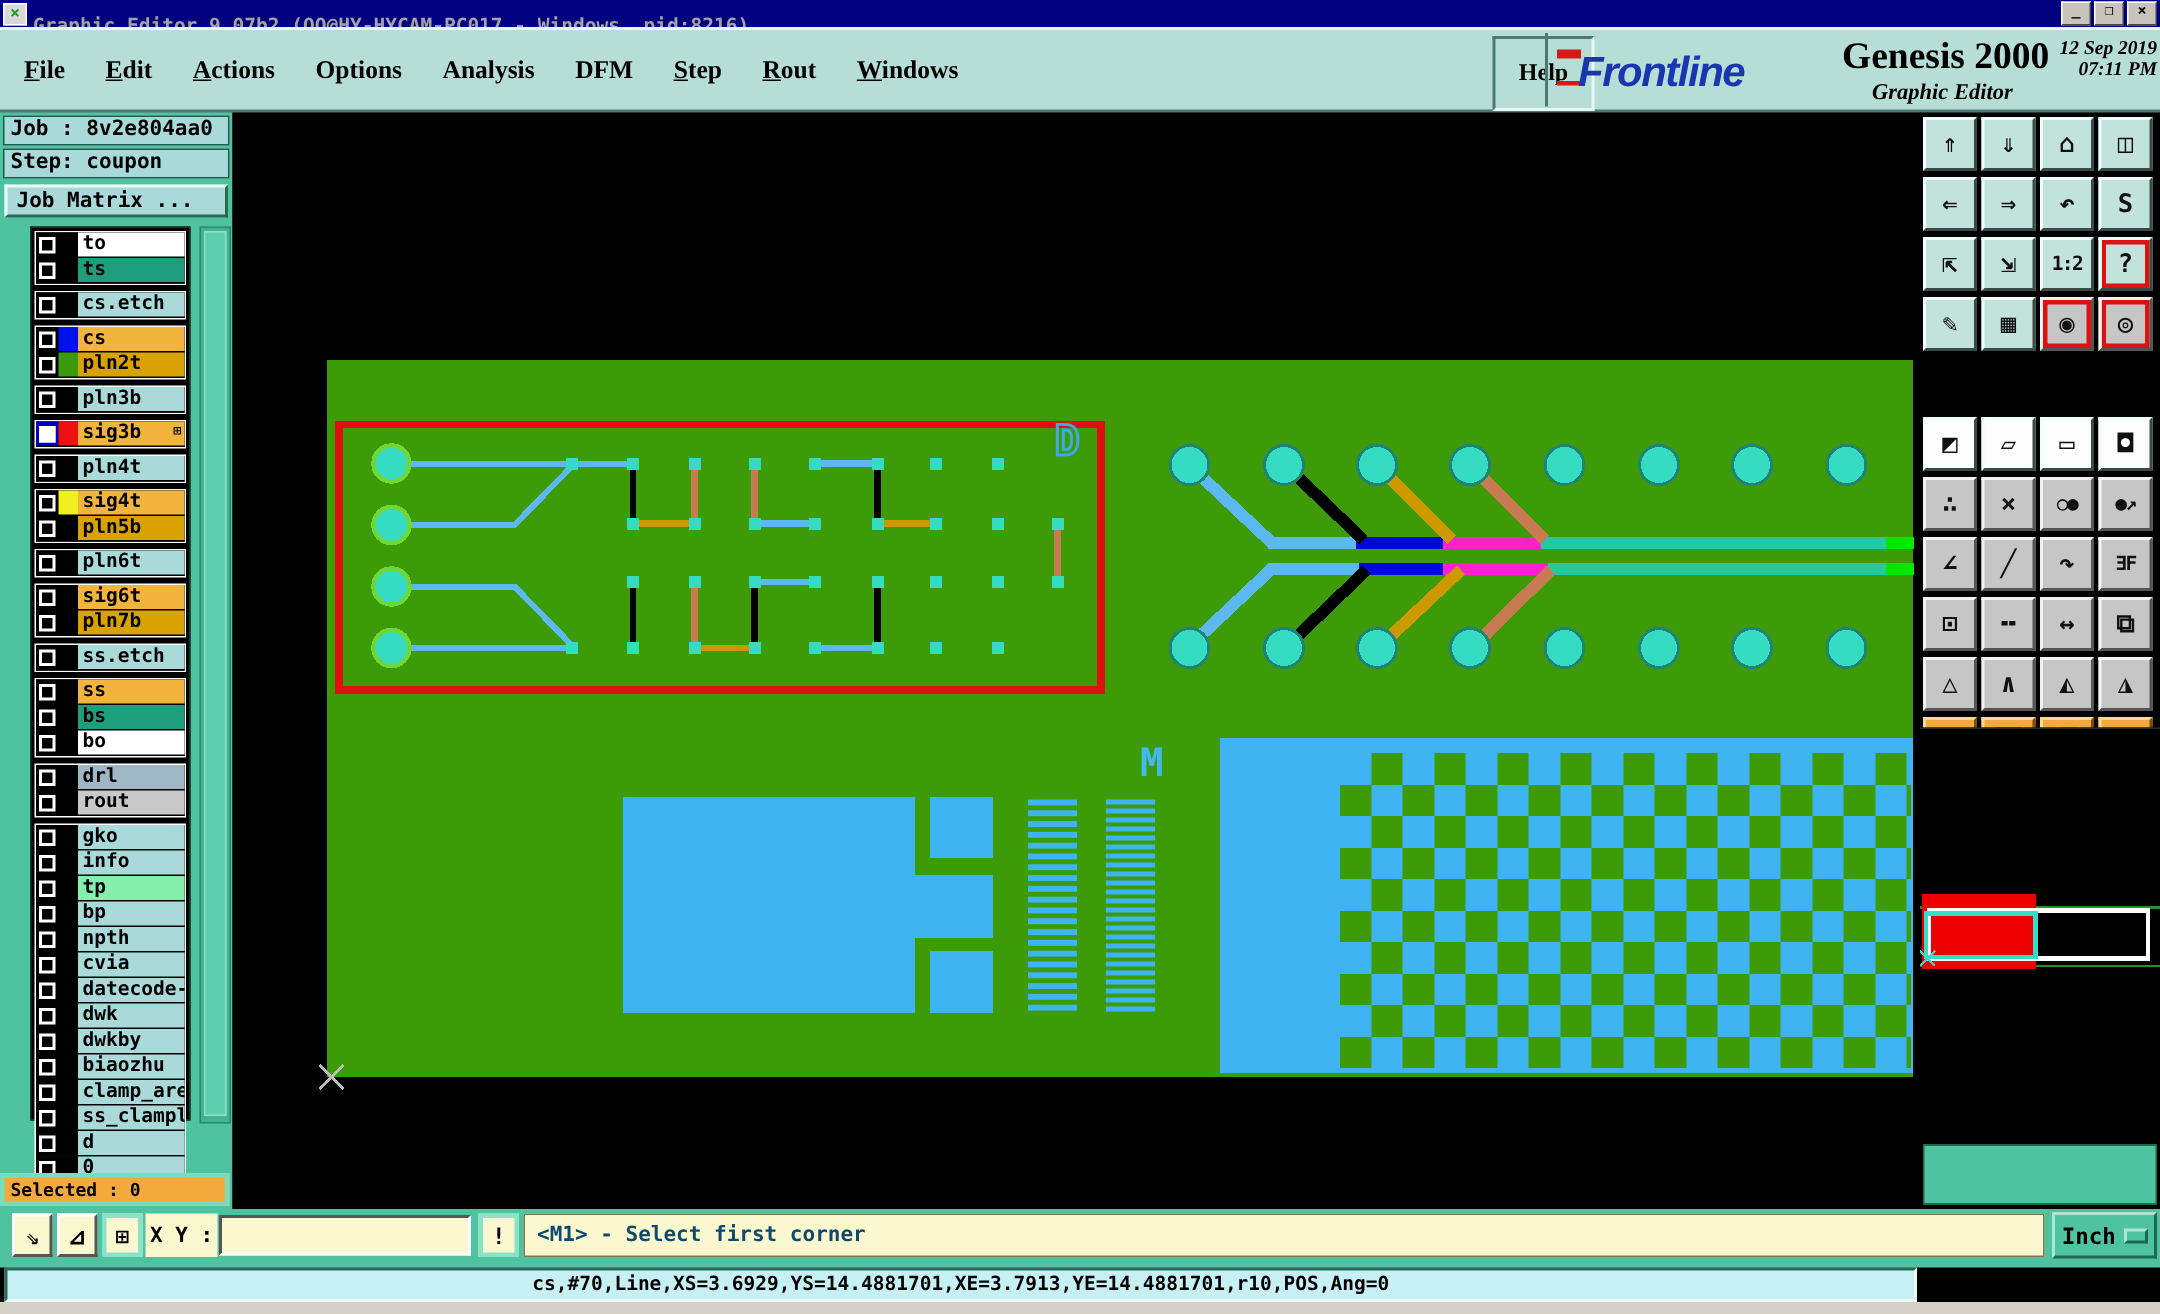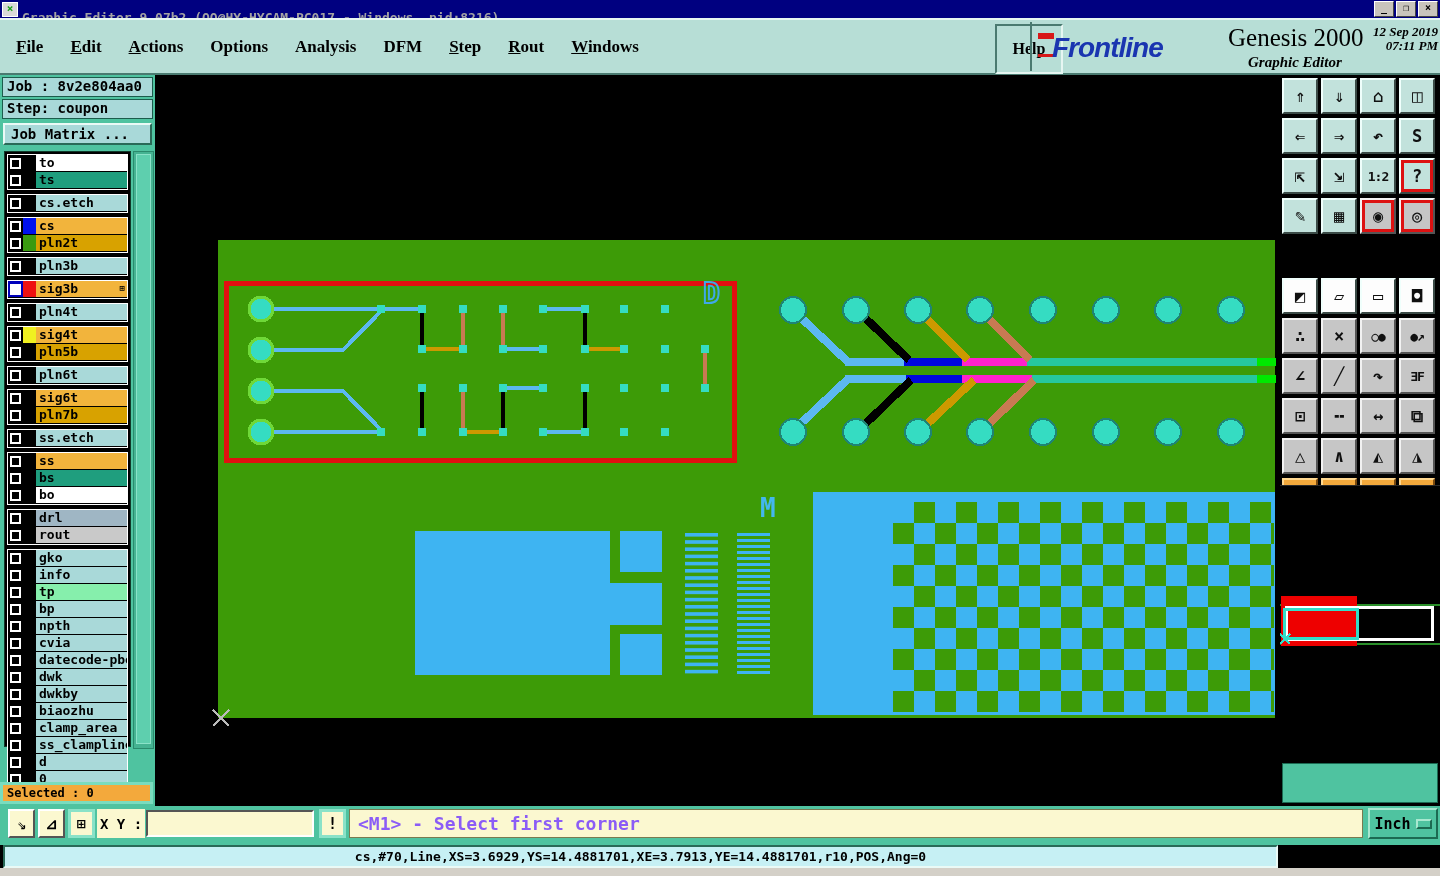--- a/index.html
+++ b/index.html
@@ -14,48 +14,48 @@
   .win-btn{width:18px;height:14px;background:#c8c4bc;border-top:1px solid #fff;border-left:1px solid #fff;border-right:1px solid #444;border-bottom:1px solid #444;font-size:10px;line-height:12px;text-align:center;font-weight:bold;color:#000;}
   
   #menubar{left:0;top:18px;width:1440px;height:57px;background:#b7ded6;border-top:2px solid #e6f6f2;border-bottom:2px solid #4a7a70;box-sizing:border-box;}
   #menu-items{position:absolute;left:16px;top:0;height:53px;display:flex;align-items:center;gap:27px;}
   .menu-item{font-family:"Liberation Serif",serif;font-weight:bold;font-size:17px;color:#000;white-space:nowrap;}
   .menu-item .u{text-decoration:underline;}
   #help-btn{position:absolute;left:962px;top:4px;width:64px;height:46px;border:2px solid #4a7a70;border-right-color:#e6f6f2;border-bottom-color:#e6f6f2;display:flex;align-items:center;justify-content:center;font-family:"Liberation Serif",serif;font-weight:bold;font-size:16px;margin-left:33px;}
   #brand{position:absolute;left:1030px;top:2px;width:408px;height:49px;border-left:2px solid #4a7a70;}
   #logo{position:absolute;left:6px;top:10px;font-family:"Liberation Sans",sans-serif;font-style:italic;font-weight:bold;font-size:28px;color:#1a35b0;letter-spacing:-1px;}
   #logo-lines{display:inline-block;width:16px;height:18px;margin-right:-2px;border-top:3px solid #d81818;border-bottom:3px solid #d81818;box-shadow:inset 0 7px 0 -4px #d81818;}
-  #brand-product{position:absolute;left:196px;top:2px;font-family:"Liberation Serif",serif;font-weight:normal;font-size:25px;color:#000;white-space:nowrap;}
+  #brand-product{position:absolute;left:196px;top:2px;font-family:"Liberation Serif",serif;font-weight:bold;font-size:25px;color:#000;white-space:nowrap;}
   #brand-datetime{position:absolute;right:2px;top:3px;text-align:right;font-family:"Liberation Serif",serif;font-style:italic;font-weight:bold;font-size:13px;line-height:14px;white-space:nowrap;}
   #brand-sub{position:absolute;left:216px;top:32px;font-family:"Liberation Serif",serif;font-style:italic;font-weight:bold;font-size:15px;}
   
   #sidebar{left:0;top:75px;width:155px;height:731px;background:#4fc3a0;}
   .info-box{position:relative;margin:2px 2px 0 2px;height:18px;background:#a9d9d9;border:1px solid #1c5c4c;font-weight:bold;font-size:14px;line-height:17px;padding-left:4px;color:#000;}
   #matrix-btn{margin:4px 3px 0 3px;height:22px;background:#a9d9d9;border-top:2px solid #eafaf6;border-left:2px solid #eafaf6;border-right:2px solid #2a6a58;border-bottom:2px solid #2a6a58;font-weight:bold;font-size:14px;line-height:19px;padding-left:6px;box-sizing:border-box;}
-  #layer-panel{position:absolute;left:4px;top:76px;width:127px;height:596px;background:#000;border:1px solid #103828;padding:2px 2px;box-sizing:border-box;}
+  #layer-panel{position:absolute;left:20px;top:76px;width:107px;height:596px;background:#000;border:1px solid #103828;padding:2px 2px;box-sizing:border-box;}
   #layer-scroll{position:absolute;left:133px;top:76px;width:19px;height:596px;background:#45b392;border:1px solid #2a8a6c;}
   #layer-thumb{position:absolute;left:2px;top:2px;width:13px;height:588px;background:#5ecfae;border:1px solid #8ae2c8;}
   .layer-group{border:1px solid #fff;margin-bottom:4px;}
   .layer-row{display:flex;height:16px;background:#000;border-bottom:1px solid #000;}
   .layer-check{width:15px;height:16px;display:flex;align-items:center;justify-content:center;background:#000;}
   .layer-check .box{width:7px;height:7px;border:2px solid #fff;background:#000;}
   .layer-row.active .layer-check{background:#0000bb;}
   .layer-row.active .layer-check .box{background:#fff;}
   .layer-swatch{width:13px;height:16px;background:#000;}
   .layer-label{flex:1;font-weight:bold;font-size:13px;line-height:16px;padding-left:3px;color:#000;white-space:nowrap;overflow:hidden;position:relative;}
   .layer-label .gi{position:absolute;right:2px;top:3px;font-size:9px;line-height:9px;}
   
   #selected-box{left:0;top:782px;width:153px;height:22px;background:#f3a93c;border:3px solid #7adcbe;box-sizing:border-box;font-weight:bold;font-size:12px;line-height:16px;padding-left:4px;color:#000;}
   #bottombar{left:0;top:806px;width:1440px;height:39px;background:#4fc3a0;}
   .bb-btn{position:absolute;top:3px;width:27px;height:29px;background:#fbf8d0;border-top:2px solid #fff;border-left:2px solid #fff;border-right:2px solid #555;border-bottom:2px solid #555;box-sizing:border-box;display:flex;align-items:center;justify-content:center;font-size:15px;font-weight:bold;color:#000;}
   .bb-btn.sel{border:3px solid #8ae2c8;background:#fbf8d0;}
   #bb-xy-label{position:absolute;left:97px;top:3px;width:48px;height:29px;background:#fbf8d0;font-weight:bold;font-size:14px;display:flex;align-items:center;justify-content:center;}
   #xy-input{position:absolute;left:146px;top:4px;width:168px;height:27px;background:#fbf8d0;border:2px solid #555;border-right-color:#fff;border-bottom-color:#fff;box-sizing:border-box;font-family:"DejaVu Sans Mono",monospace;font-size:14px;padding:0 3px;}
   #bb-alert{left:319px;}
-  #bb-message{position:absolute;left:349px;top:3px;width:1014px;height:29px;background:#fbf8d0;border:1px solid #7a7a50;box-sizing:border-box;font-weight:bold;font-size:18px;line-height:27px;padding-left:8px;color:#8b5cf6;white-space:nowrap;overflow:hidden;}
+  #bb-message{position:absolute;left:349px;top:3px;width:1014px;height:29px;background:#fbf8d0;border:1px solid #7a7a50;box-sizing:border-box;font-weight:bold;font-size:14px;line-height:27px;padding-left:8px;color:#0c4a6e;white-space:nowrap;overflow:hidden;}
   #inch-btn{position:absolute;left:1368px;top:2px;width:70px;height:31px;background:#4fc3a0;border-top:2px solid #a8e8d0;border-left:2px solid #a8e8d0;border-right:2px solid #1c6a52;border-bottom:2px solid #1c6a52;box-sizing:border-box;font-weight:bold;font-size:15px;color:#000;display:flex;align-items:center;justify-content:center;gap:5px;}
   #inch-ind{width:12px;height:6px;background:#4fc3a0;border-top:2px solid #a8e8d0;border-left:2px solid #a8e8d0;border-right:2px solid #1c6a52;border-bottom:2px solid #1c6a52;}
   #statusbar{left:3px;top:845px;width:1275px;height:23px;background:#c6f0f4;border:2px solid #2a6a58;border-right-color:#eafaf6;border-bottom-color:#eafaf6;box-sizing:border-box;font-weight:bold;font-size:13px;line-height:19px;text-align:center;color:#000;white-space:nowrap;}
   #bottom-strip{left:0;top:868px;width:1440px;height:8px;background:#d4d0c8;}
   
   #canvas{left:155px;top:75px;width:1125px;height:735px;background:#000;}
   
   #rightpanel{left:1280px;top:75px;width:160px;height:731px;background:#000;}
   #tool-grid{position:absolute;left:1px;top:2px;width:158px;display:grid;grid-template-columns:repeat(4,39px);grid-auto-rows:40px;}
   .tool-btn{width:36px;height:36px;margin:1px;border-top:2px solid #f0fffc;border-left:2px solid #f0fffc;border-right:2px solid #3a4a46;border-bottom:2px solid #3a4a46;box-sizing:border-box;display:flex;align-items:center;justify-content:center;font-size:17px;font-weight:bold;color:#101010;}

